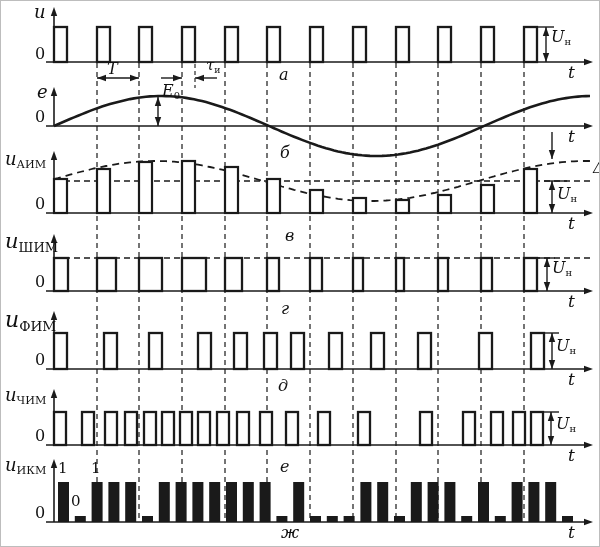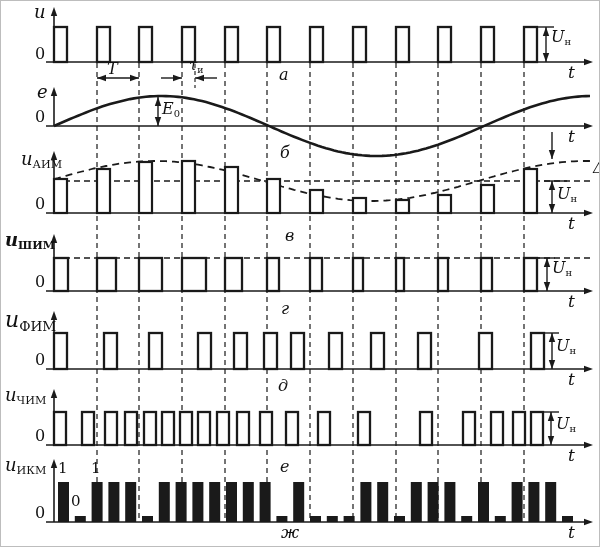--- a/index.html
+++ b/index.html
@@ -204,22 +204,22 @@
         <line x1="160" y1="77" x2="181" y2="77" stroke="#1a1a1a" stroke-width="1.4"></line>
         <polygon points="181,77 172,80.2 172,73.8" fill="#1a1a1a"></polygon>
         <line x1="216" y1="77" x2="194" y2="77" stroke="#1a1a1a" stroke-width="1.4"></line>
         <polygon points="194,77 203,73.8 203,80.2" fill="#1a1a1a"></polygon>
         <line x1="194" y1="63" x2="194" y2="87" stroke="#3a3a3a" stroke-width="1.3" stroke-dasharray="4 3"></line>
       </g>
     </svg>
   <div id="labels">
       <div class="lbl it" style="left: 33px; top: 2px; font-size: 18px;"><span>u</span></div>
       <div class="lbl it" style="left: 36px; top: 82px; font-size: 18px;"><span>e</span></div>
-      <div class="lbl it" style="left: 4px; top: 149px; font-size: 18px; margin-left: 16px;"><span>u</span><sub>АИМ</sub></div>
-      <div class="lbl it" style="left: 4px; top: 230px; font-size: 18px; font-weight: bold;"><span>u</span><sub>ШИМ</sub></div>
+      <div class="lbl it" style="left: 4px; top: 149px; font-size: 18px;"><span>u</span><sub>АИМ</sub></div>
+      <div class="lbl it" style="left: 4px; top: 230px; font-size: 21px;"><span>u</span><sub>ШИМ</sub></div>
       <div class="lbl it" style="left: 4px; top: 308px; font-size: 22px;"><span>u</span><sub>ФИМ</sub></div>
       <div class="lbl it" style="left: 4px; top: 385px; font-size: 18px;"><span>u</span><sub>ЧИМ</sub></div>
       <div class="lbl it" style="left: 4px; top: 455px; font-size: 18px; text-align: right;"><span>u</span><sub>ИКМ</sub></div>
       <div class="lbl" style="left: 34px; top: 45px; font-size: 16px;"><span>0</span></div>
       <div class="lbl" style="left: 34px; top: 108px; font-size: 16px;"><span>0</span></div>
       <div class="lbl" style="left: 34px; top: 195px; font-size: 16px;"><span>0</span></div>
       <div class="lbl" style="left: 34px; top: 273px; font-size: 16px;"><span>0</span></div>
       <div class="lbl" style="left: 34px; top: 351px; font-size: 16px;"><span>0</span></div>
       <div class="lbl" style="left: 34px; top: 427px; font-size: 16px;"><span>0</span></div>
       <div class="lbl" style="left: 34px; top: 504px; font-size: 16px;"><span>0</span></div>
@@ -231,22 +231,22 @@
       <div class="lbl it" style="left: 567px; top: 446px; font-size: 17px;"><span>t</span></div>
       <div class="lbl it" style="left: 567px; top: 523px; font-size: 17px;"><span>t</span></div>
       <div class="lbl it" style="left: 278px; top: 66px; font-size: 16px;"><span>а</span></div>
       <div class="lbl it" style="left: 279px; top: 144px; font-size: 16px;"><span>б</span></div>
       <div class="lbl it" style="left: 284px; top: 227px; font-size: 16px;"><span>в</span></div>
       <div class="lbl it" style="left: 280px; top: 300px; font-size: 16px;"><span>г</span></div>
       <div class="lbl it" style="left: 277px; top: 377px; font-size: 16px;"><span>д</span></div>
       <div class="lbl it" style="left: 279px; top: 458px; font-size: 16px;"><span>е</span></div>
       <div class="lbl it" style="left: 280px; top: 524px; font-size: 16px;"><span>ж</span></div>
       <div class="lbl it" style="left: 106px; top: 60px; font-size: 16px;"><span>T</span></div>
-      <div class="lbl it" style="left: 188px; top: 57px; font-size: 15px;"><span>τ</span><sub>и</sub></div>
-      <div class="lbl it" style="left: 161px; top: 100px; font-size: 16px;"><span>E</span><sub>0</sub></div>
+      <div class="lbl it" style="left: 205px; top: 57px; font-size: 15px;"><span>τ</span><sub>и</sub></div>
+      <div class="lbl it" style="left: 161px; top: 82px; font-size: 16px;"><span>E</span><sub>0</sub></div>
       <div class="lbl it" style="left: 550px; top: 28px; font-size: 16px;"><span>U</span><sub>н</sub></div>
       <div class="lbl it" style="left: 556px; top: 160px; font-size: 15px; margin-left: 36px;"><span>ΔU</span></div>
       <div class="lbl it" style="left: 556px; top: 185px; font-size: 16px;"><span>U</span><sub>н</sub></div>
       <div class="lbl it" style="left: 551px; top: 259px; font-size: 16px;"><span>U</span><sub>н</sub></div>
       <div class="lbl it" style="left: 555px; top: 337px; font-size: 16px;"><span>U</span><sub>н</sub></div>
       <div class="lbl it" style="left: 555px; top: 415px; font-size: 16px;"><span>U</span><sub>н</sub></div>
       <div class="lbl" style="left: 57px; top: 460px; font-size: 15px;"><span>1</span></div>
       <div class="lbl" style="left: 70px; top: 493px; font-size: 15px;"><span>0</span></div>
       <div class="lbl" style="left: 90px; top: 460px; font-size: 15px;"><span>1</span></div>
     </div>

